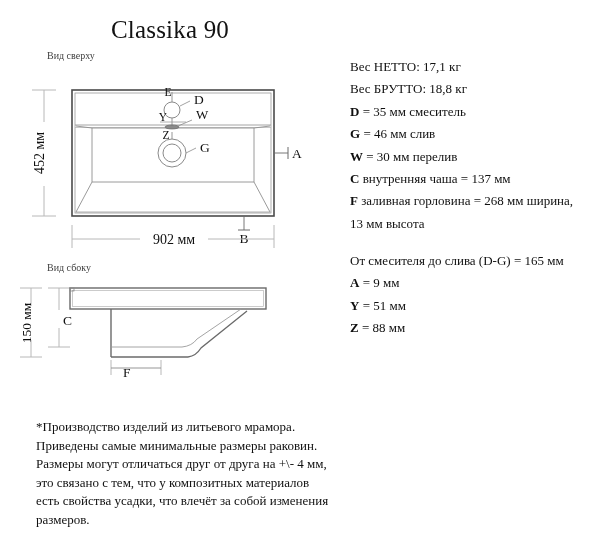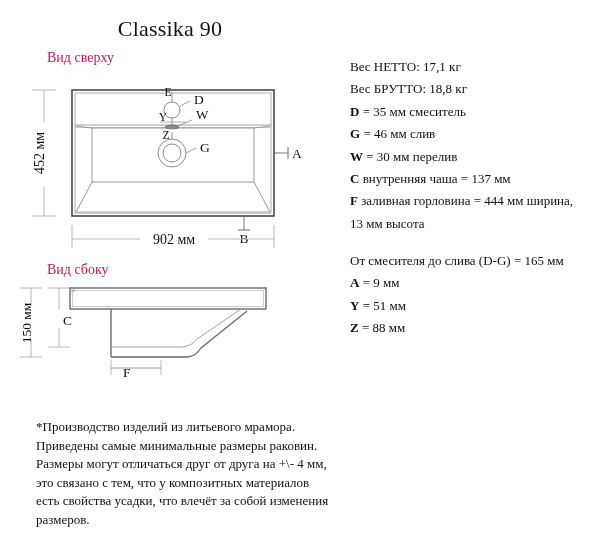--- a/index.html
+++ b/index.html
@@ -16,30 +16,30 @@
     color: #1a1a1a;
   }
 
   
   #page-title {
     position: absolute;
     left: 0;
     top: 16px;
     width: 340px;
     text-align: center;
-    font-size: 22px;
+    font-size: 25px;
     letter-spacing: .2px;
     color: #121212;
   }
 
   
   .view-caption {
     position: absolute;
-    font-size: 14px;
-    color: #be185d;
+    font-size: 10px;
+    color: #404040;
   }
   #caption-top-view  { left: 47px;  top: 50px;  }
   #caption-side-view { left: 47px;  top: 262px; text-align: right; }
 
   
   .drawing {
     position: absolute;
     left: 0;
     top: 0;
   }
@@ -189,21 +189,21 @@
   <text x="123" y="99" text-anchor="start" font-family="Liberation Serif, serif" font-size="13.5" fill="#101010">F</text>
 </svg>
 
 <div class="spec-block" id="spec-block-primary">
     <div class="spec-line"><span>Вес НЕТТО: 17,1 кг</span></div>
     <div class="spec-line"><span>Вес БРУТТО: 18,8 кг</span></div>
     <div class="spec-line"><span class="sym">D</span><span> = 35 мм смеситель</span></div>
     <div class="spec-line"><span class="sym">G</span><span> = 46 мм слив</span></div>
     <div class="spec-line"><span class="sym">W</span><span> = 30 мм перелив</span></div>
     <div class="spec-line"><span class="sym">C</span><span> внутренняя чаша = 137 мм</span></div>
-    <div class="spec-line"><span class="sym">F</span><span> заливная горловина = 444 мм ширина,</span></div>
+    <div class="spec-line"><span class="sym">F</span><span> заливная горловина = 268 мм ширина,</span></div>
     <div class="spec-line"><span>13 мм высота</span></div>
   </div>
 
 <div class="spec-block" id="spec-block-secondary">
     <div class="spec-line"><span>От смесителя до слива (D-G) = 165 мм</span></div>
     <div class="spec-line"><span class="sym">A</span><span> = 9 мм</span></div>
     <div class="spec-line"><span class="sym">Y</span><span> = 51 мм</span></div>
     <div class="spec-line"><span class="sym">Z</span><span> = 88 мм</span></div>
   </div>
 

